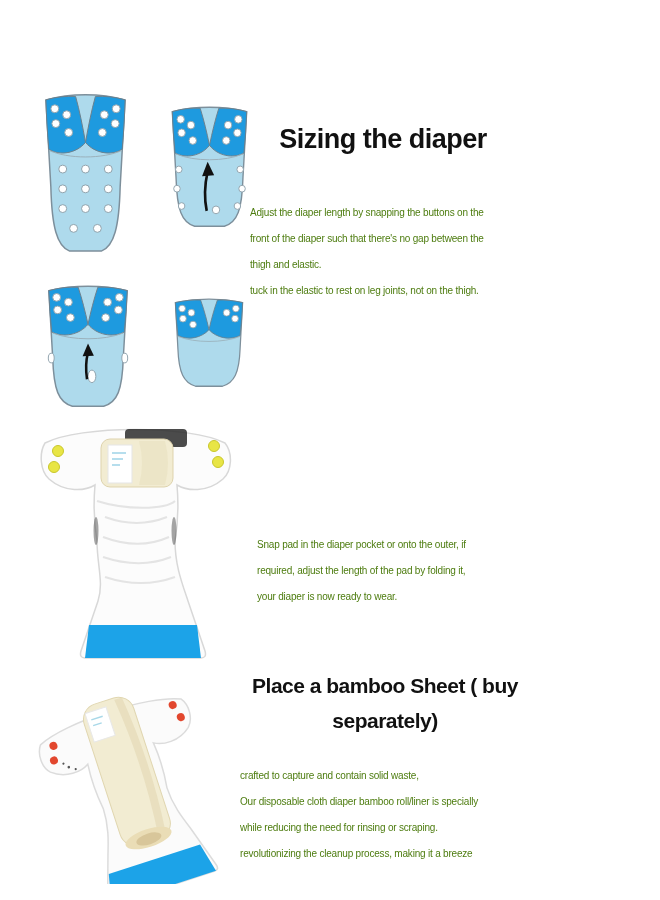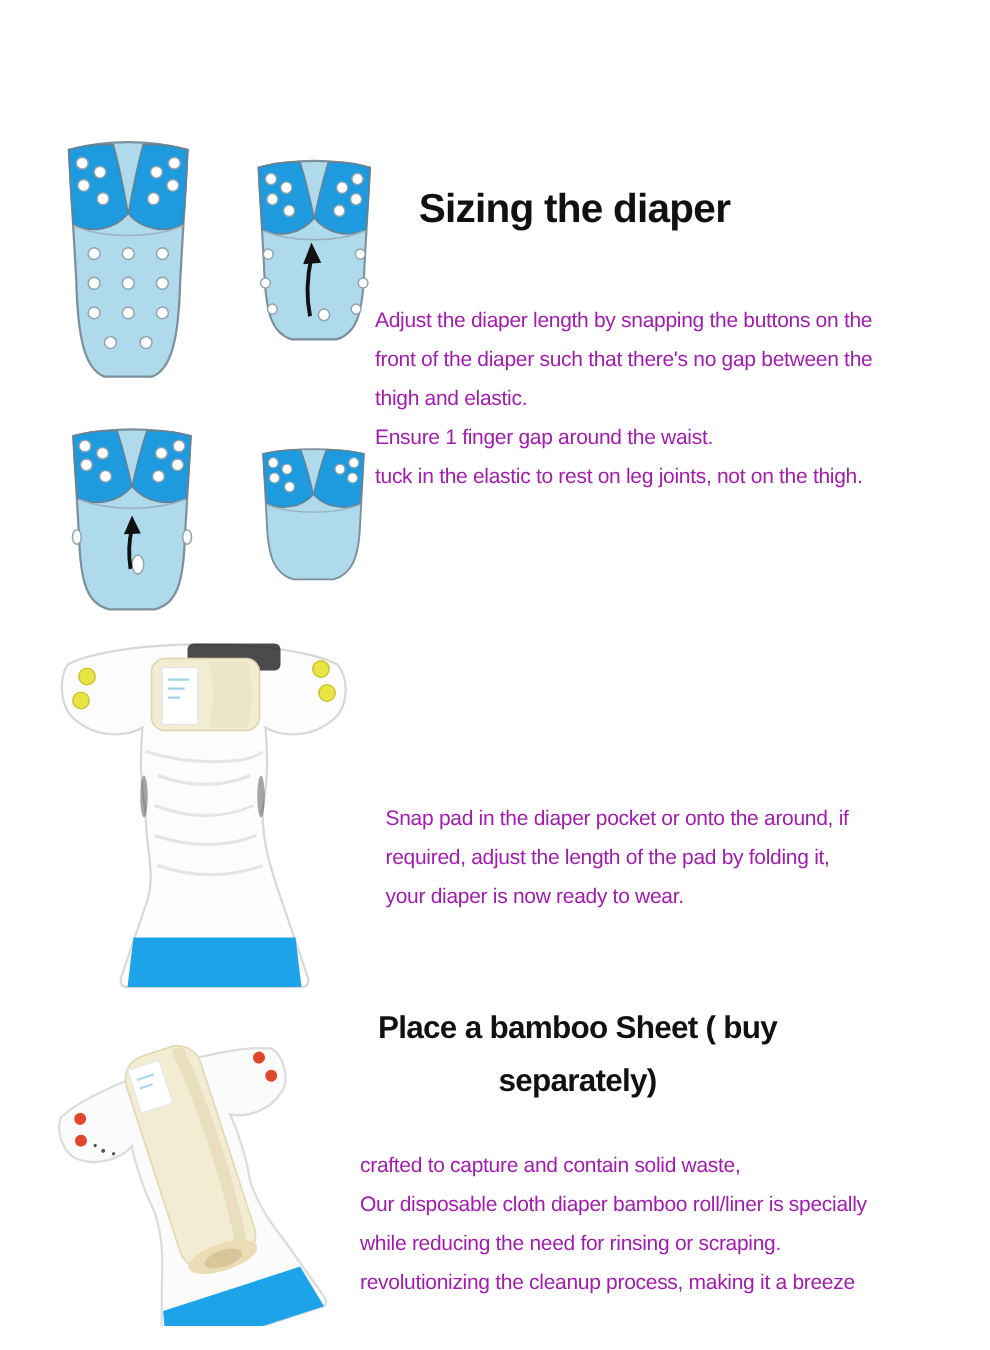--- a/index.html
+++ b/index.html
@@ -9,21 +9,21 @@
   }
   .fig{position:absolute;}
   .heading{
     position:absolute;font-weight:700;color:#111;text-align:center;
     font-family:"Liberation Sans",sans-serif;letter-spacing:-0.5px;
   }
   #h-sizing{left:250px;top:124px;width:266px;font-size:27px;}
   #h-pads{left:257px;top:446px;width:260px;font-size:27px;}
   #h-bamboo{left:240px;top:668px;width:290px;font-size:21px;line-height:35px;}
   .para{
-    position:absolute;font-size:14px;letter-spacing:-0.2px;color:#a21caf;
+    position:absolute;font-size:10px;letter-spacing:-0.2px;color:#4d7c0f;
     line-height:26px;white-space:nowrap;font-family:"Liberation Sans",sans-serif;
   }
   #p-sizing{left:250px;top:200px;}
   #p-pads{left:257px;top:532px;}
   #p-bamboo{left:240px;top:763px;}
   .pline{height:26px;}
 </style>
 </head>
 <body>
 
@@ -131,21 +131,20 @@
         <circle cx="71" cy="21" r="4"></circle>
         <circle cx="81" cy="28" r="4"></circle>
     </g>
   </svg>
 
   <div id="h-sizing" class="heading">Sizing the diaper</div>
   <div id="p-sizing" class="para">
     <div class="pline">Adjust the diaper length by snapping the buttons on the</div>
     <div class="pline">front of the diaper such that there's no gap between the</div>
     <div class="pline">thigh and elastic.</div>
-    <div class="pline">Ensure 1 finger gap around the waist.</div>
     <div class="pline">tuck in the elastic to rest on leg joints, not on the thigh.</div>
   </div>
 
   <svg class="fig" style="left:25px;top:413px;" width="220" height="252" viewBox="0 0 220 252" preserveAspectRatio="none">
     <path d="M20,30 C55,12 165,12 200,30 C208,40 207,58 198,66 C182,80 162,78 152,72 C154,95 153,110 150,128 C150,152 157,170 163,188 L180,238 Q182,245 176,245 L60,245 Q54,245 56,238 L73,188 C79,170 72,152 72,128 C69,110 68,95 70,72 C60,78 40,80 24,66 C15,58 14,40 20,30 Z" fill="#fcfcfc" stroke="#d8d8d8" stroke-width="1.5"></path>
     <rect x="100" y="16" width="62" height="18" rx="4" fill="#2b2b2b" opacity="0.85"></rect>
     <g stroke="#e4e4e4" stroke-width="2" fill="none">
       <path d="M72,88 C100,97 140,97 150,88"></path>
       <path d="M80,104 C102,112 122,112 142,104"></path>
       <path d="M78,124 C102,133 124,133 144,124"></path>
@@ -165,21 +164,21 @@
     </g>
     <g fill="#E8E545" stroke="#c9c72c" stroke-width="1">
       <circle cx="33" cy="38" r="5.5"></circle>
         <circle cx="29" cy="54" r="5.5"></circle>
       <circle cx="189" cy="33" r="5.5"></circle>
         <circle cx="193" cy="49" r="5.5"></circle>
     </g>
   </svg>
 
   <div id="p-pads" class="para">
-    <div class="pline">Snap pad in the diaper pocket or onto the around, if</div>
+    <div class="pline">Snap pad in the diaper pocket or onto the outer, if</div>
     <div class="pline">required, adjust the length of the pad by folding it,</div>
     <div class="pline">your diaper is now ready to wear.</div>
   </div>
 
   <div id="h-bamboo" class="heading">
     <div>Place a bamboo Sheet ( buy</div>
     <div>separately)</div>
   </div>
 
   <svg class="fig" style="left:28px;top:690px;" width="215" height="205" viewBox="0 0 215 205" preserveAspectRatio="none">

